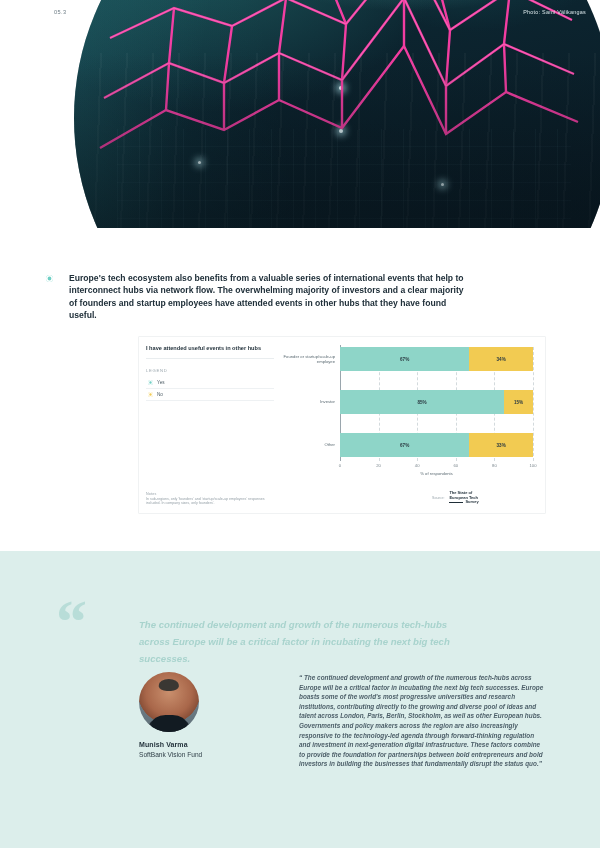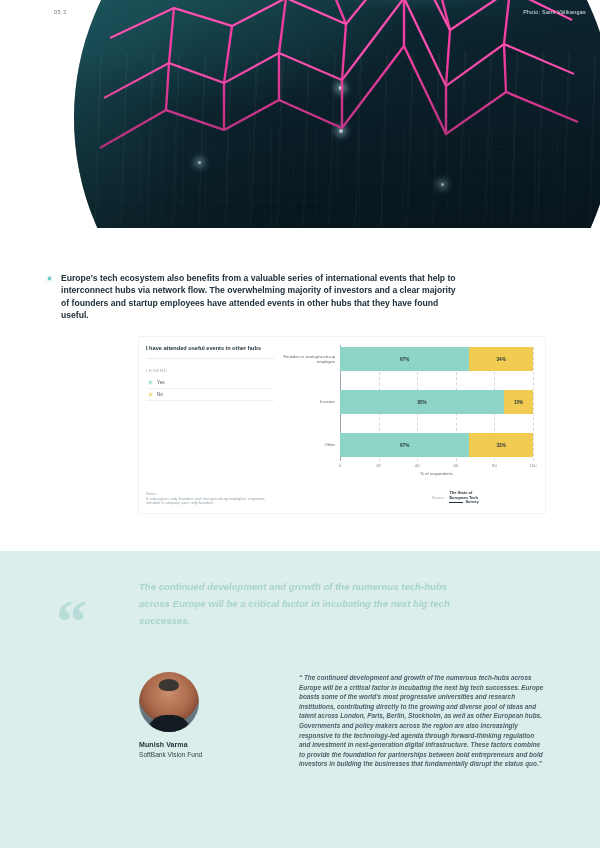--- a/index.html
+++ b/index.html
@@ -66,21 +66,21 @@
     font-size: 5.6px; letter-spacing: .4px; color: #6c7b84; z-index: 6;
   }
   .photo-credit {
     position: absolute; right: 14px; top: 9px;
     font-size: 5.4px; letter-spacing: .25px; color: #d9e6ea; z-index: 6;
   }
 
   
   .intro {
     position: absolute; left: 46px; top: 272px; width: 420px;
-    display: flex; gap: 8px;
+    display: flex; gap: 16px;
   }
   .bullet-dot {
     flex: 0 0 auto; width: 7px; height: 7px; margin-top: 3px;
     border-radius: 50%; background: #6fcfc4;
     box-shadow: inset 0 0 0 1.6px #ffffff;
   }
   .intro-text {
     font-size: 8.6px; line-height: 12.4px; color: #20303a; font-weight: 700;
     letter-spacing: .01px;
   }
@@ -176,21 +176,21 @@
   .quote-band {
     position: absolute; left: 0; top: 551px; width: 600px; height: 297px;
     background: #dceeeb;
   }
   .quote-mark {
     position: absolute; left: 56px; top: 595px;
     font-size: 62px; line-height: 52px; color: #b8ddd8;
     font-family: "Liberation Serif", serif; font-weight: 700;
   }
   .quote-lead {
-    position: absolute; left: 139px; top: 578px; width: 330px;
+    position: absolute; left: 139px; top: 616px; width: 330px;
     font-size: 9.6px; line-height: 17px; color: #a8d3cd;
     font-style: italic; font-weight: 700;
   }
   .attrib { position: absolute; left: 139px; top: 672px; width: 115px; }
   .avatar {
     width: 60px; height: 60px; border-radius: 50%;
     background:
       radial-gradient(circle at 50% 34%, #c98f6d 0%, #a9674a 46%, #8a5038 62%, rgba(0,0,0,0) 63%),
       radial-gradient(ellipse 56% 30% at 50% 92%, #1a232b 0%, #1a232b 60%, rgba(0,0,0,0) 62%),
       linear-gradient(180deg, #7d8b93 0%, #5f6f78 100%);

